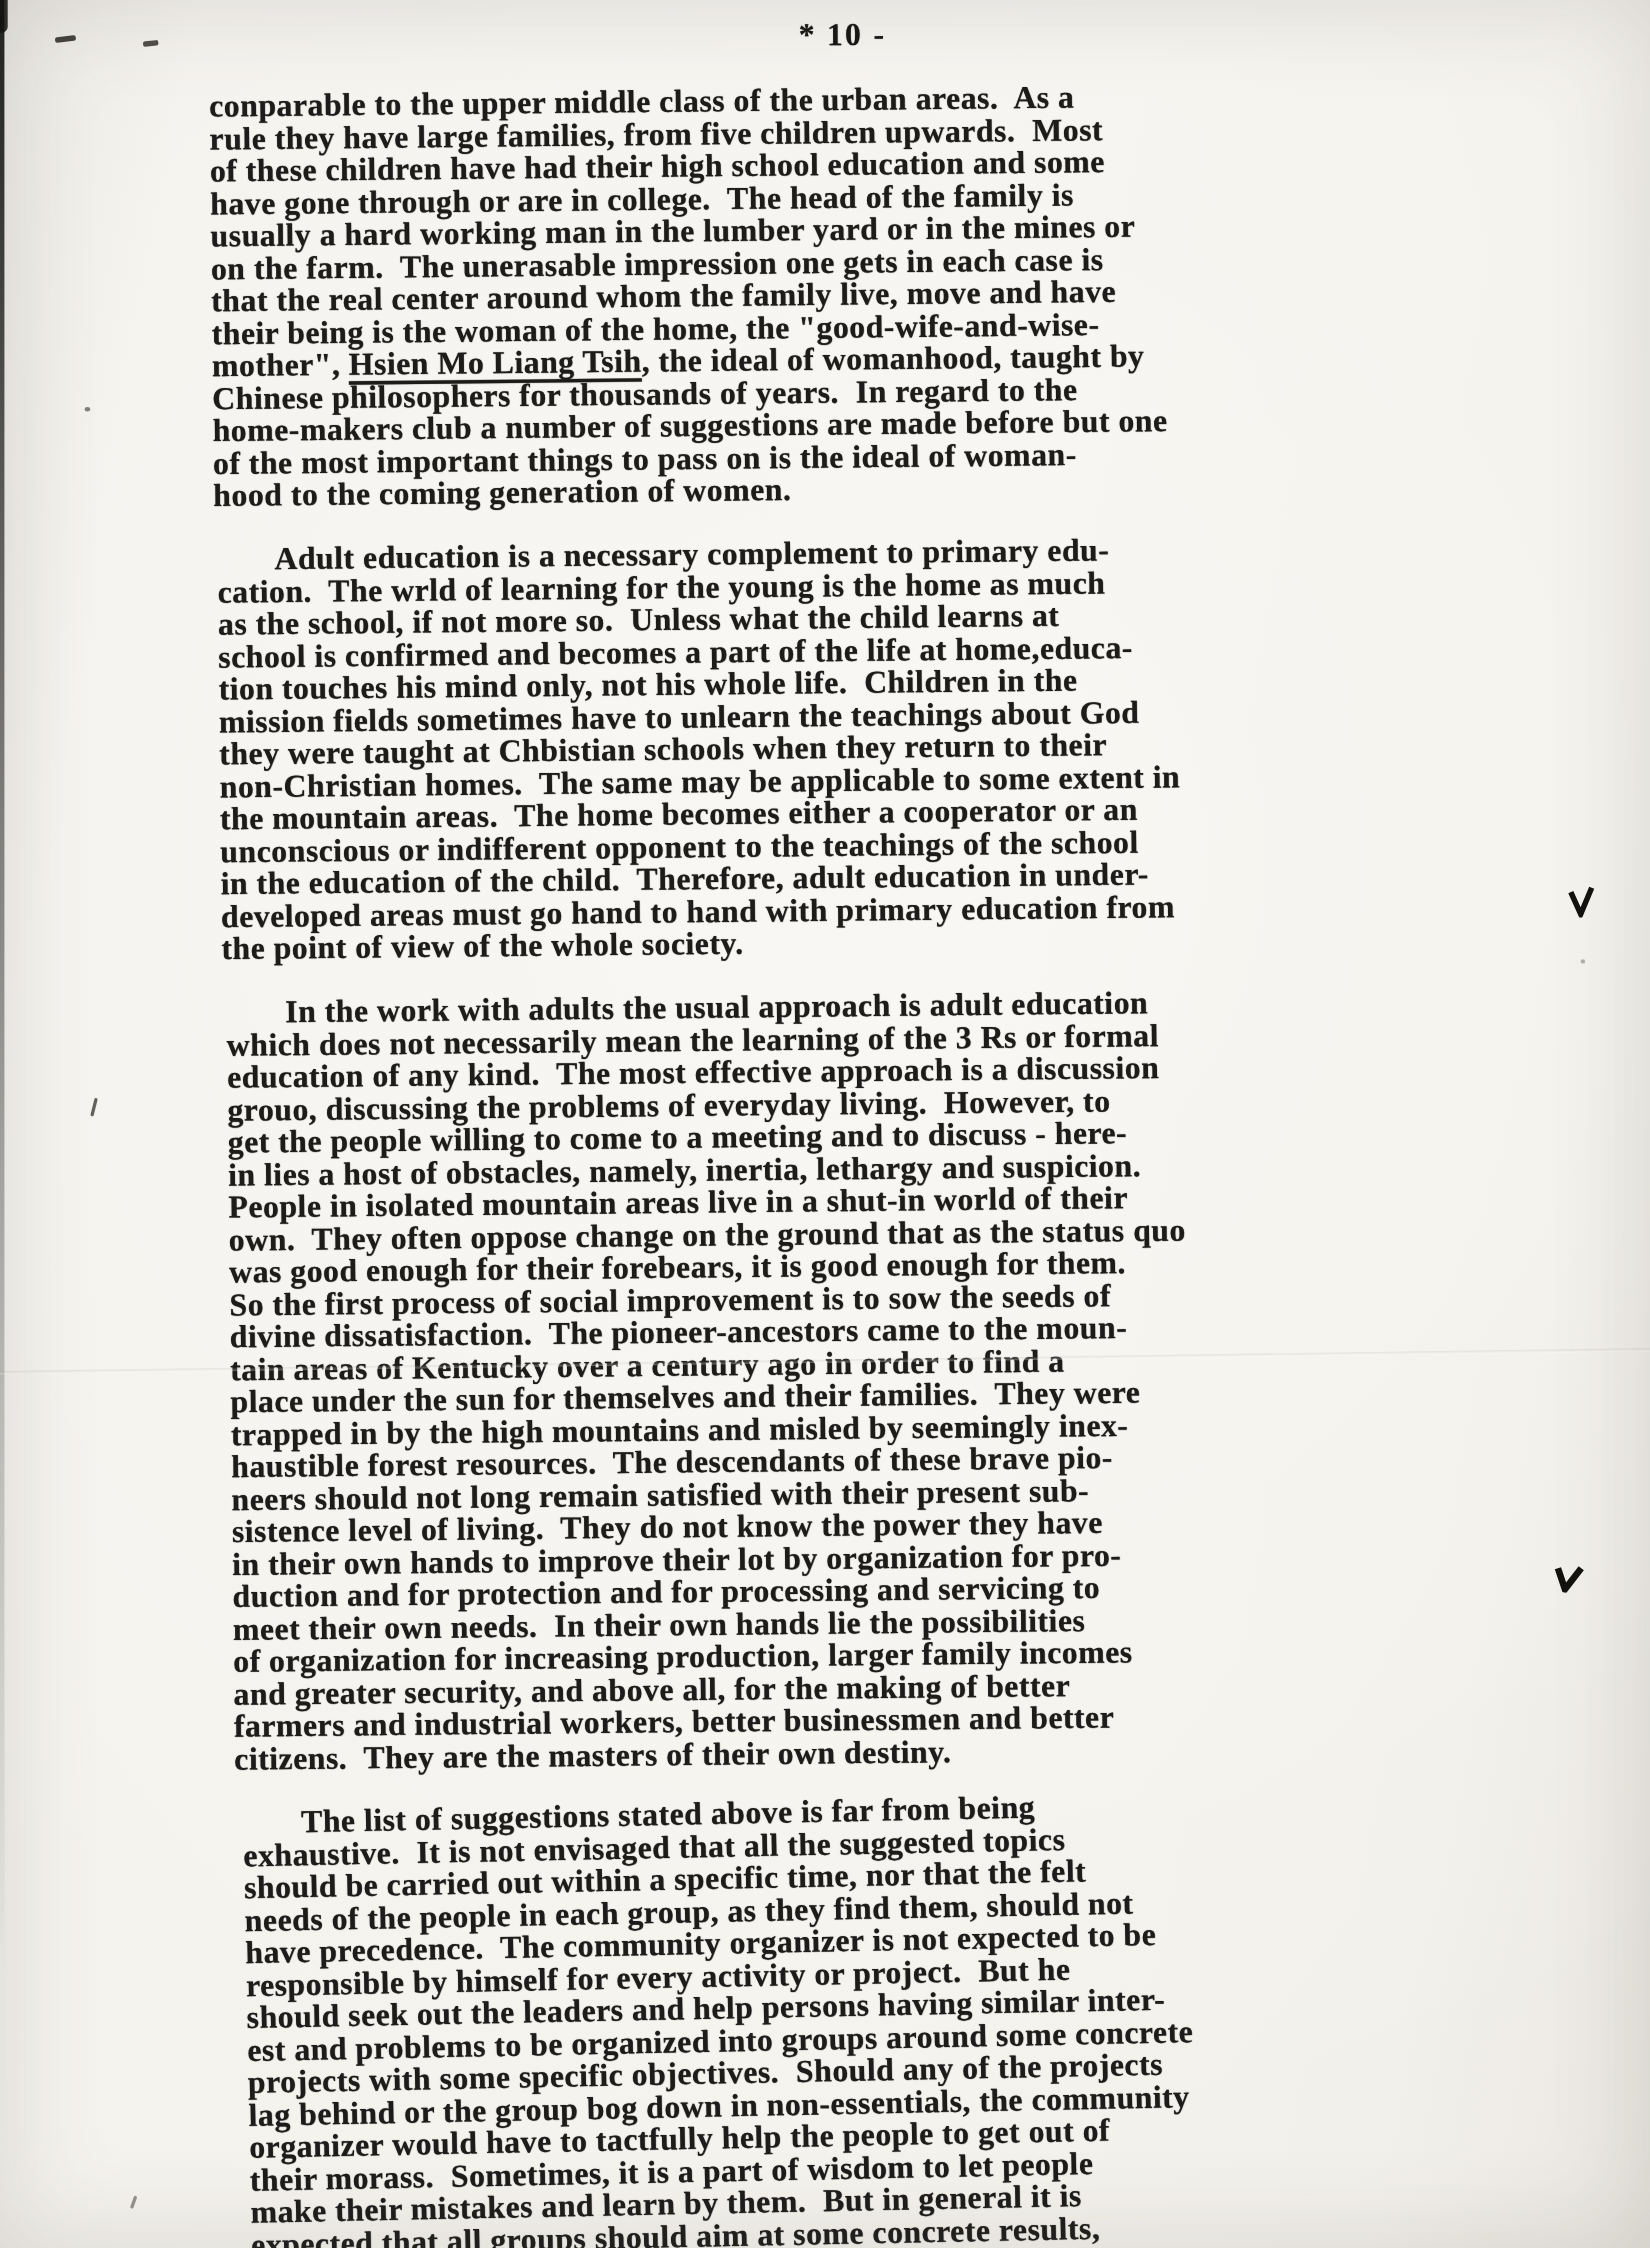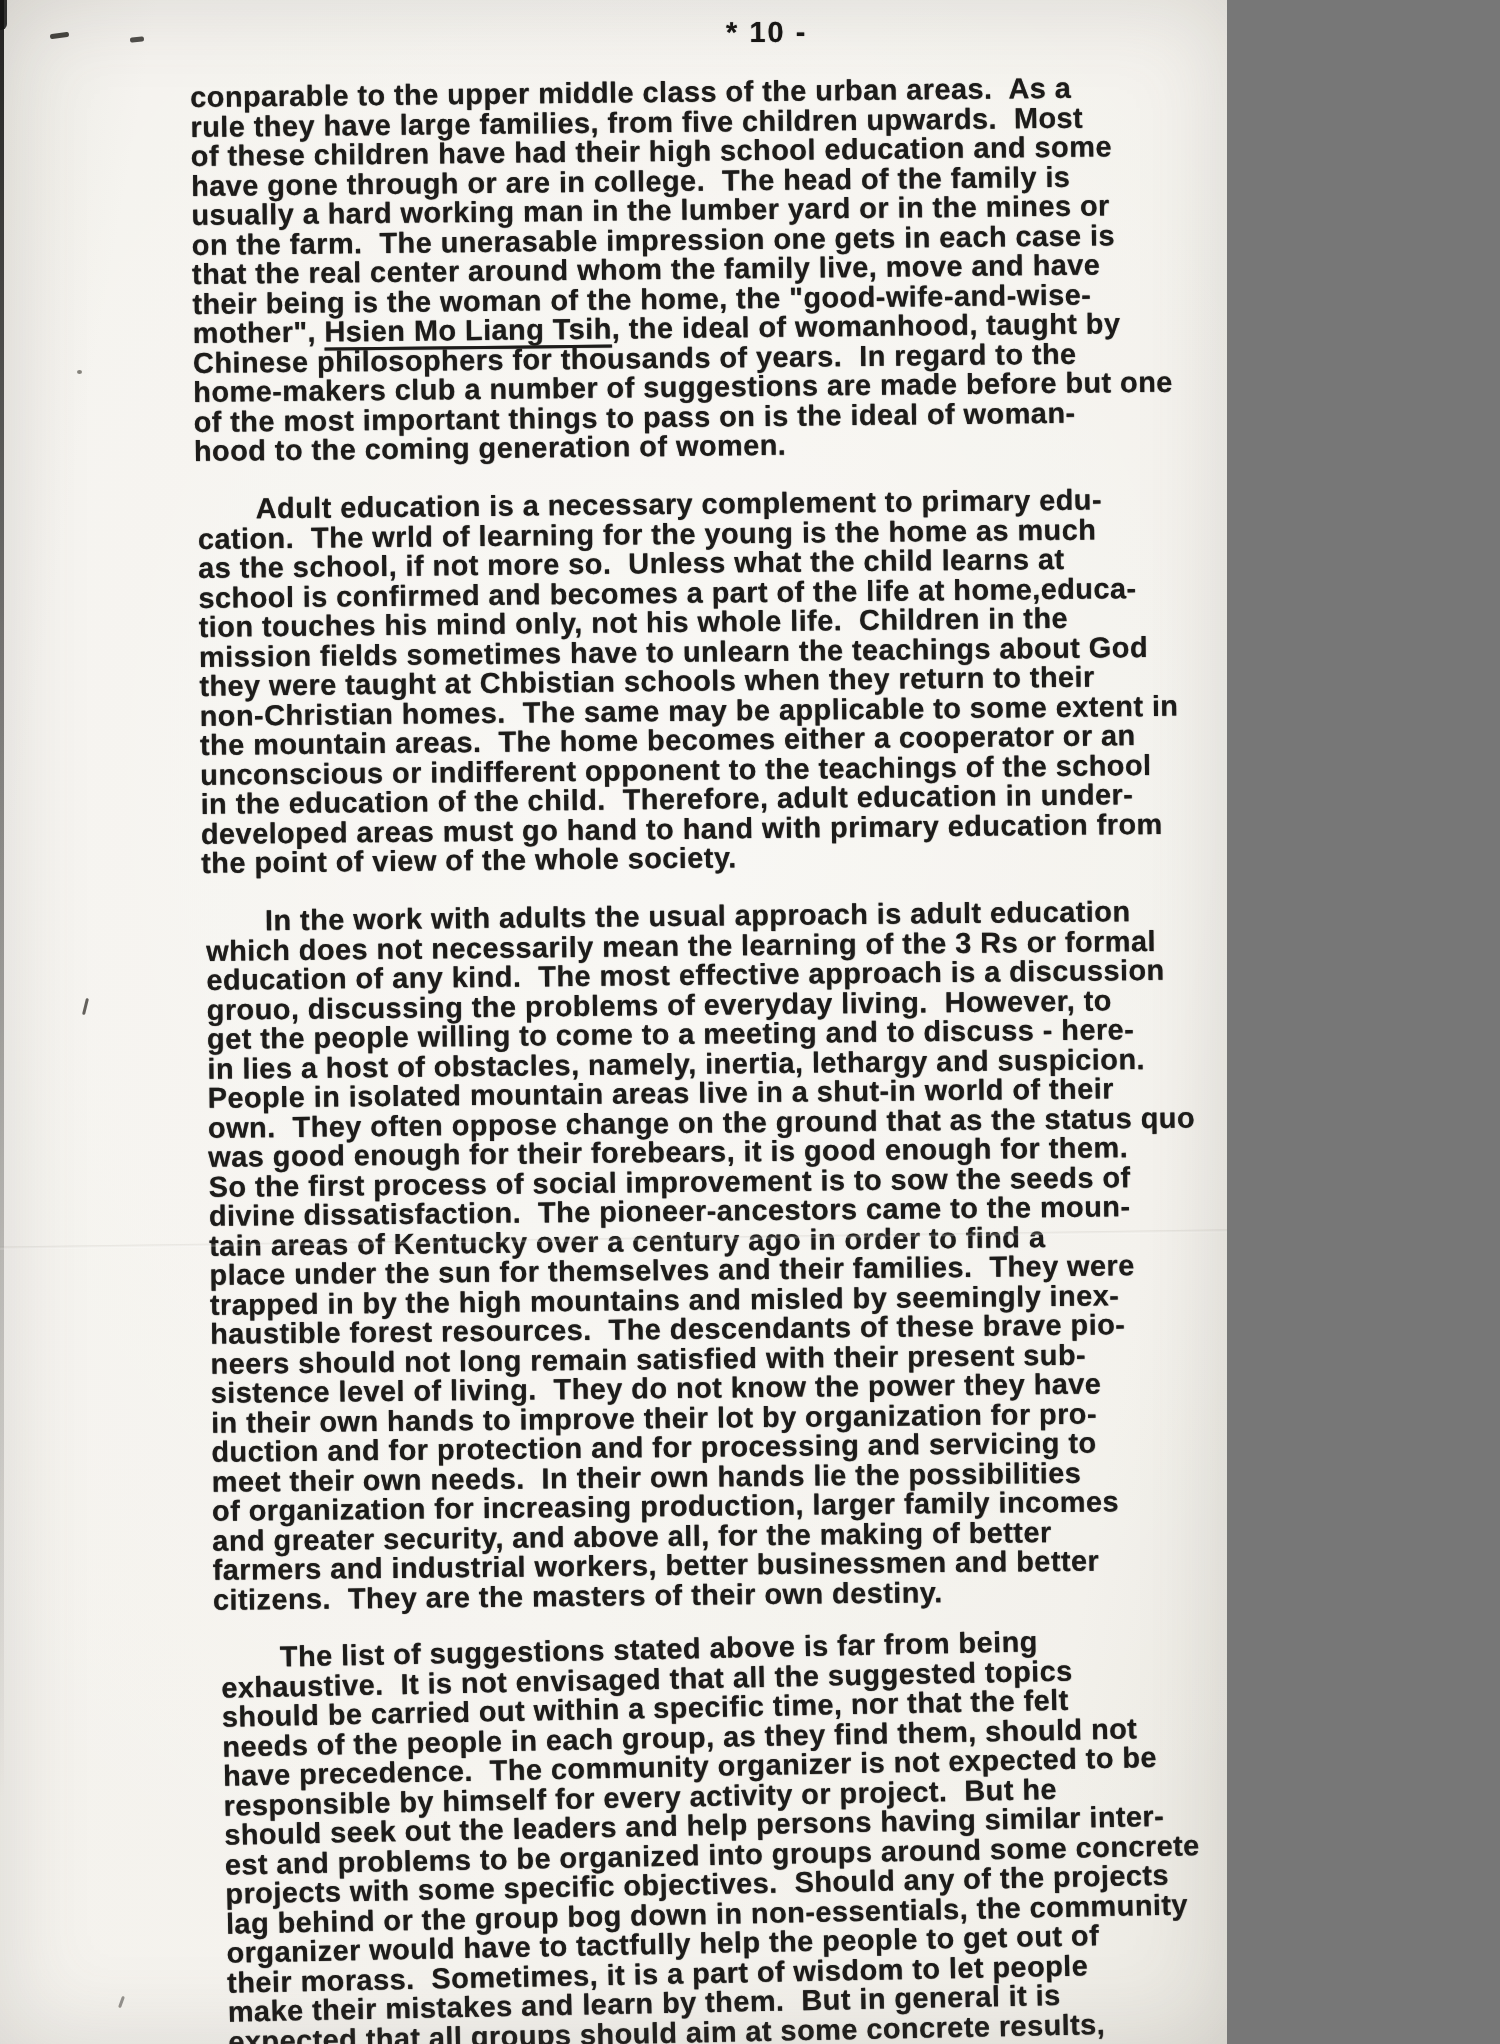--- a/index.html
+++ b/index.html
@@ -1,24 +1,24 @@
 <!DOCTYPE html>
 <html><head>
 <meta charset="utf-8">
 <style>
   html,body{margin:0;padding:0;background:#777;}
   .page{
     position:relative;
-    width:1227px;height:2044px;
+    width:1500px;height:2044px;
     overflow:hidden;
     background:
       radial-gradient(120% 90% at 52% 38%, rgba(255,255,255,.38), rgba(255,255,255,0) 70%),
       linear-gradient(100deg, #e9e7e1, #f4f2ed 10%, #f5f3ee 55%, #f2f0ea 86%, #e9e7e0),
       #f2f0ea;
-    font-family:Liberation Sans, sans-serif;
+    font-family:Liberation Serif, serif;
   }
   .page::after{ 
     content:"";position:absolute;inset:0;pointer-events:none;
     box-shadow:inset 0 0 90px rgba(90,85,75,.18);
   }
   
   .doc{
     position:absolute;left:190px;top:83px;width:1330px;
     font-size:29px;line-height:29.5px;font-weight:700;
     letter-spacing:0.4px;color:#1d1c1a;

